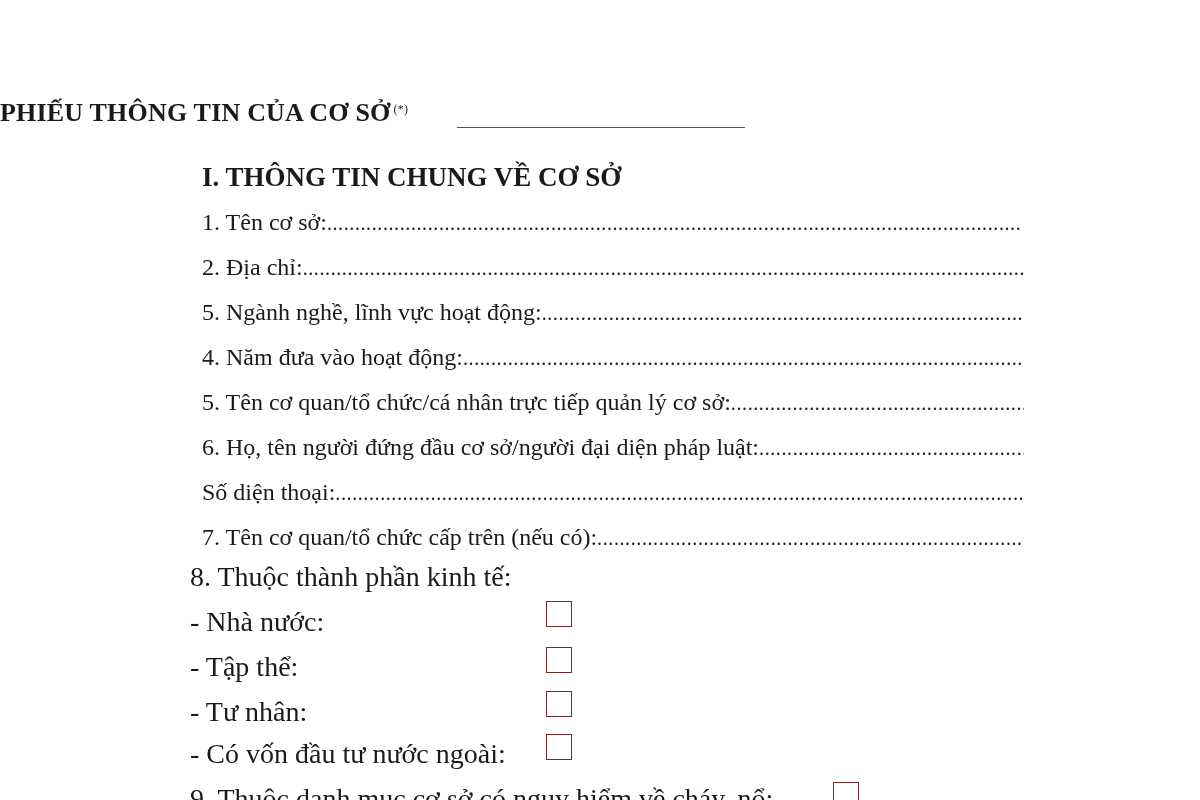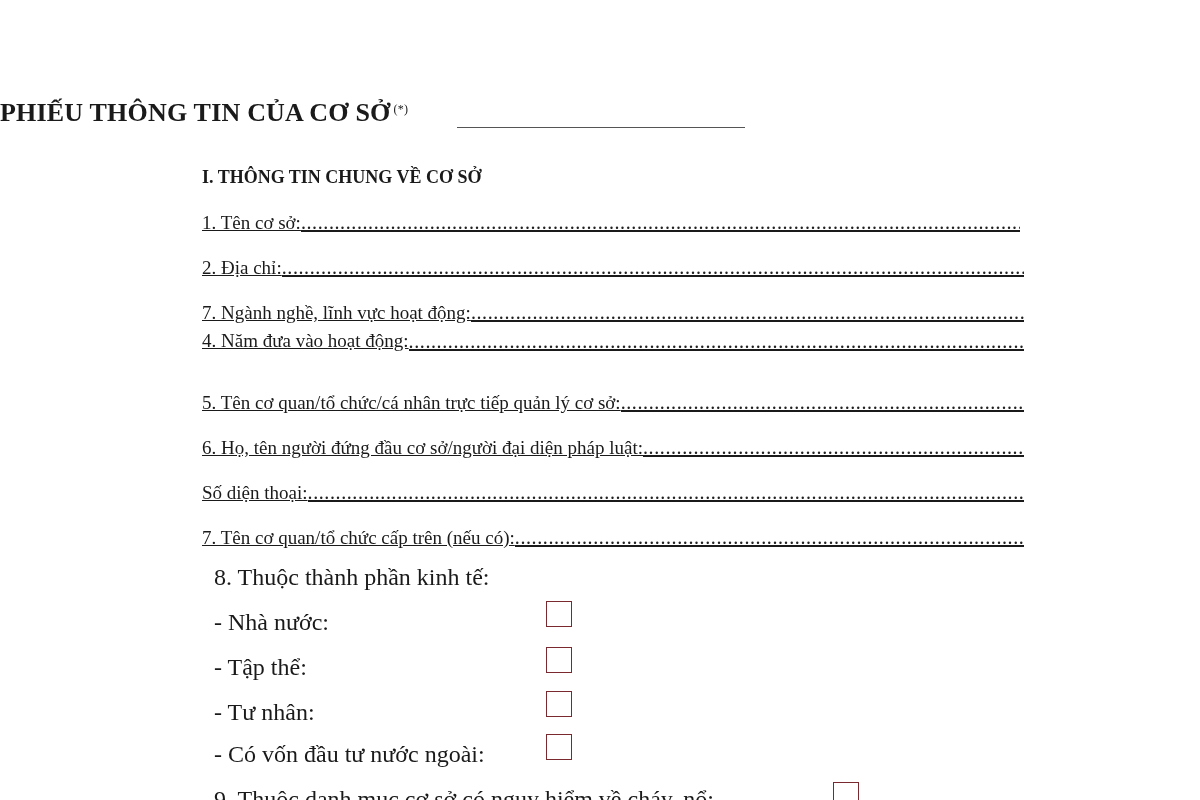--- a/index.html
+++ b/index.html
@@ -46,51 +46,50 @@
       top: 127px;
       width: 288px;
       height: 0;
       border-top: 1.5px solid #555555;
     }
     .section-heading {
       position: absolute;
       left: 202px;
       top: 160px;
       font-weight: bold;
-      font-size: 18px;
+      font-size: 27px;
       line-height: 34px;
     }
     .line {
       position: absolute;
       left: 202px;
-      font-size: 19px;
+      font-size: 24px;
       line-height: 30px;
       white-space: nowrap;
       display: flex;
       align-items: baseline;
-      text-decoration: underline;
     }
     .line .label {
       flex: 0 0 auto;
     }
     .line .dots {
       flex: 1 1 auto;
       overflow: hidden;
       white-space: nowrap;
       letter-spacing: 0.6px;
       font-size: 20px;
       color: #222;
     }
     .line .dots::after {
       content: "............................................................................................................................................................................................................................................................";
     }
     .opt-row {
       position: absolute;
-      left: 214px;
-      font-size: 24px;
+      left: 190px;
+      font-size: 28px;
       line-height: 30px;
       white-space: nowrap;
     }
     .checkbox {
       position: absolute;
       width: 26px;
       height: 26px;
       border: 1.6px solid #7a2a2e;
       box-sizing: border-box;
       background: #ffffff;
@@ -111,25 +110,25 @@
     <span class="label">1. Tên cơ sở:</span>
     <span class="dots"></span>
   </div>
 
   <div class="line" style="top:252px; width:822px;">
     <span class="label">2. Địa chỉ: </span>
     <span class="dots"></span>
   </div>
 
   <div class="line" style="top:297px; width:822px;">
-    <span class="label">7. Ngành nghề, lĩnh vực hoạt động:</span>
+    <span class="label">5. Ngành nghề, lĩnh vực hoạt động:</span>
     <span class="dots"></span>
   </div>
 
-  <div class="line" style="top:326px; width:822px;align-items:flex-end;">
+  <div class="line" style="top:342px; width:822px;">
     <span class="label">4. Năm đưa vào hoạt động: </span>
     <span class="dots"></span>
   </div>
 
   <div class="line" style="top:387px; width:822px;">
     <span class="label">5. Tên cơ quan/tổ chức/cá nhân trực tiếp quản lý cơ sở: </span>
     <span class="dots"></span>
   </div>
 
   <div class="line" style="top:432px; width:822px;text-align:center;">

